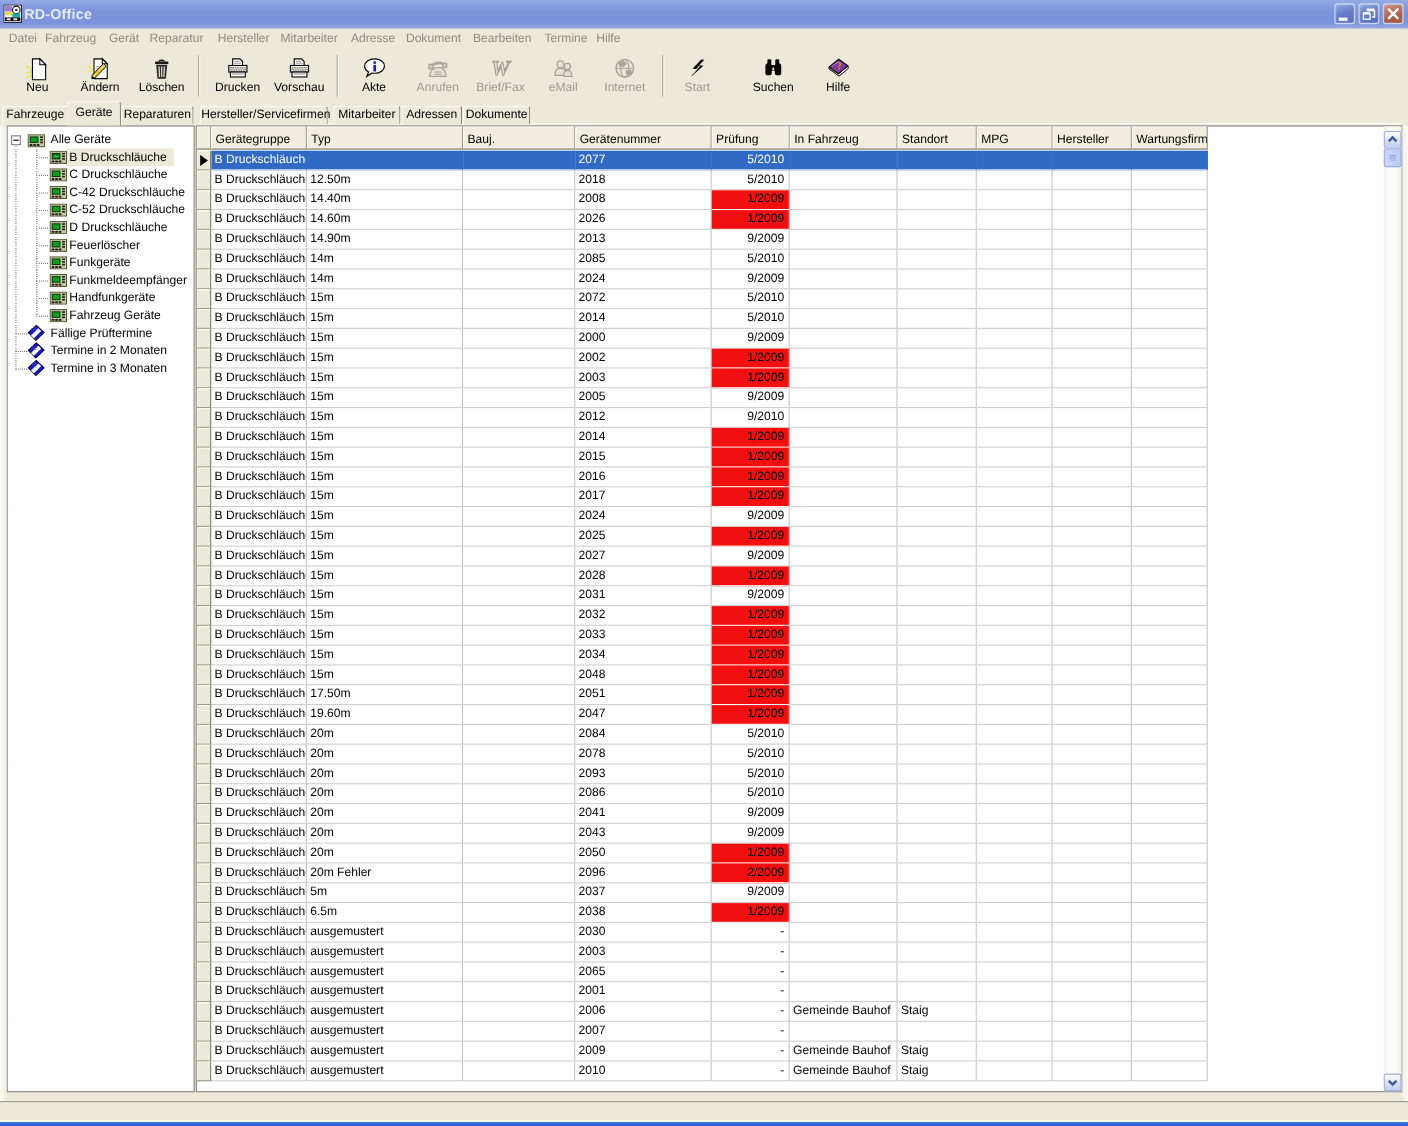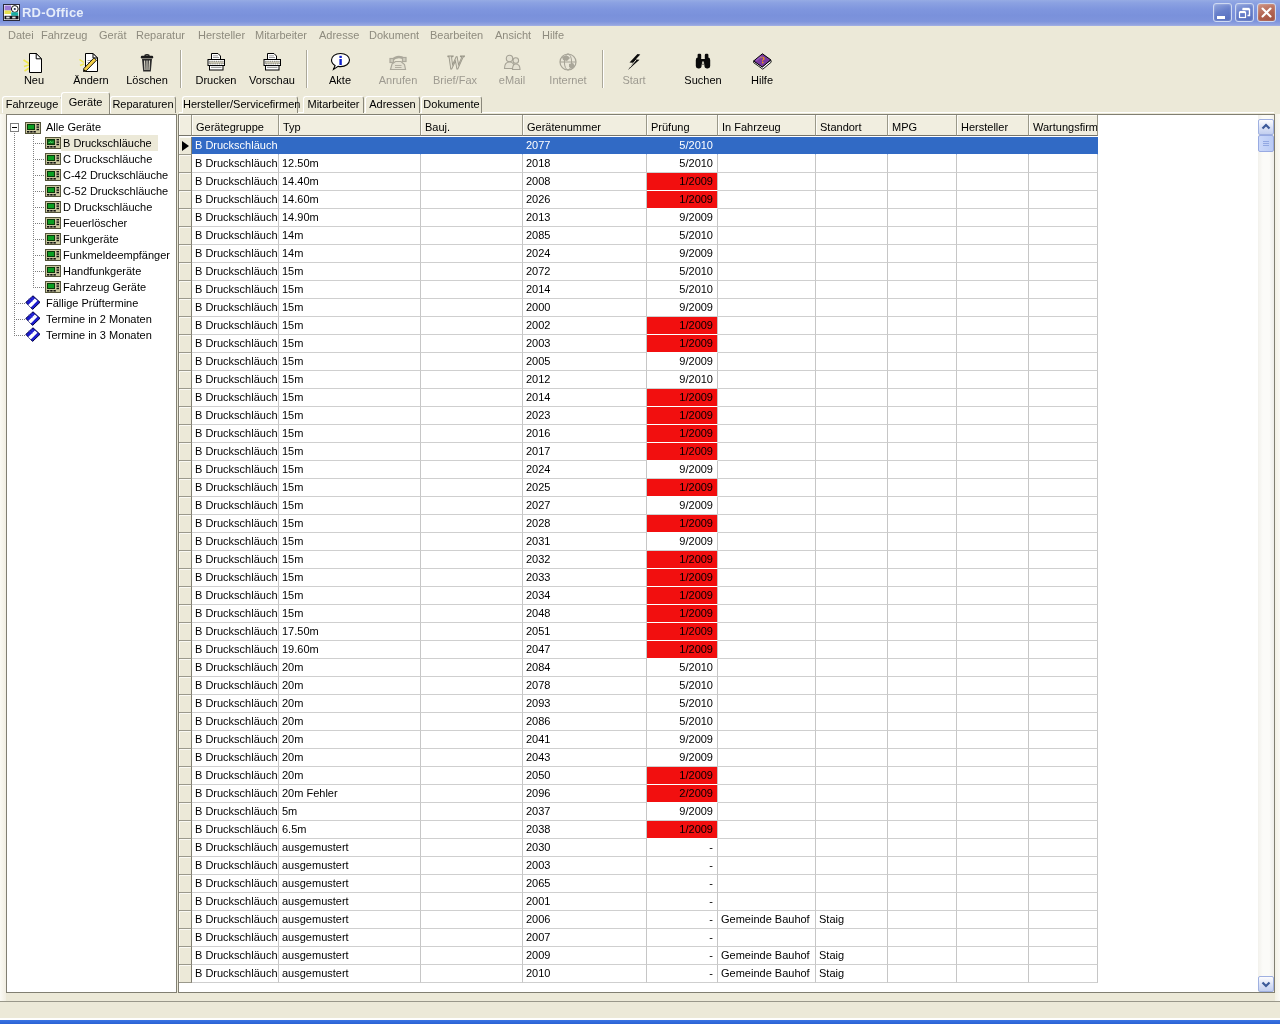--- a/index.html
+++ b/index.html
@@ -75,21 +75,21 @@
 <div id="menubar" class="a">
 <span class="mi" style="left:8px">Datei</span>
 <span class="mi" style="left:41px">Fahrzeug</span>
 <span class="mi" style="left:99px">Gerät</span>
 <span class="mi" style="left:136px">Reparatur</span>
 <span class="mi" style="left:198px">Hersteller</span>
 <span class="mi" style="left:255px">Mitarbeiter</span>
 <span class="mi" style="left:319px">Adresse</span>
 <span class="mi" style="left:369px">Dokument</span>
 <span class="mi" style="left:430px">Bearbeiten</span>
-<span class="mi" style="left:495px">Ansicht</span>
+<span class="mi" style="left:495px">Termine</span>
 <span class="mi" style="left:542px">Hilfe</span>
 </div>
 <div id="toolbar" class="a">
 <div class="tsep" style="left:180px"></div>
 <div class="tsep" style="left:306px"></div>
 <div class="tsep" style="left:602px"></div>
 <div class="tico" style="left:34px"><svg width="24" height="24" viewBox="0 0 24 24">
 <g stroke="#EFE84E" stroke-width="1.6">
           <line x1="1.5" y1="9" x2="7" y2="12.5"></line>
           <line x1="2" y1="15.5" x2="7" y2="14"></line>
@@ -637,21 +637,21 @@
 <div class="c" style="width:72px"></div>
 <div class="c" style="width:69px"></div>
 <div class="c" style="width:72px"></div>
 <div class="c" style="width:69px"></div>
 </div>
 <div class="row" style="top:292px">
 <div class="ind" style="position:relative"></div>
 <div class="c" style="width:87px">B Druckschläuche</div>
 <div class="c" style="width:142px">15m</div>
 <div class="c" style="width:102px"></div>
-<div class="c" style="width:124px">2023</div>
+<div class="c" style="width:124px">2015</div>
 <div class="c num red" style="width:71px">1/2009</div>
 <div class="c" style="width:98px"></div>
 <div class="c" style="width:72px"></div>
 <div class="c" style="width:69px"></div>
 <div class="c" style="width:72px"></div>
 <div class="c" style="width:69px"></div>
 </div>
 <div class="row" style="top:310px">
 <div class="ind" style="position:relative"></div>
 <div class="c" style="width:87px">B Druckschläuche</div>

